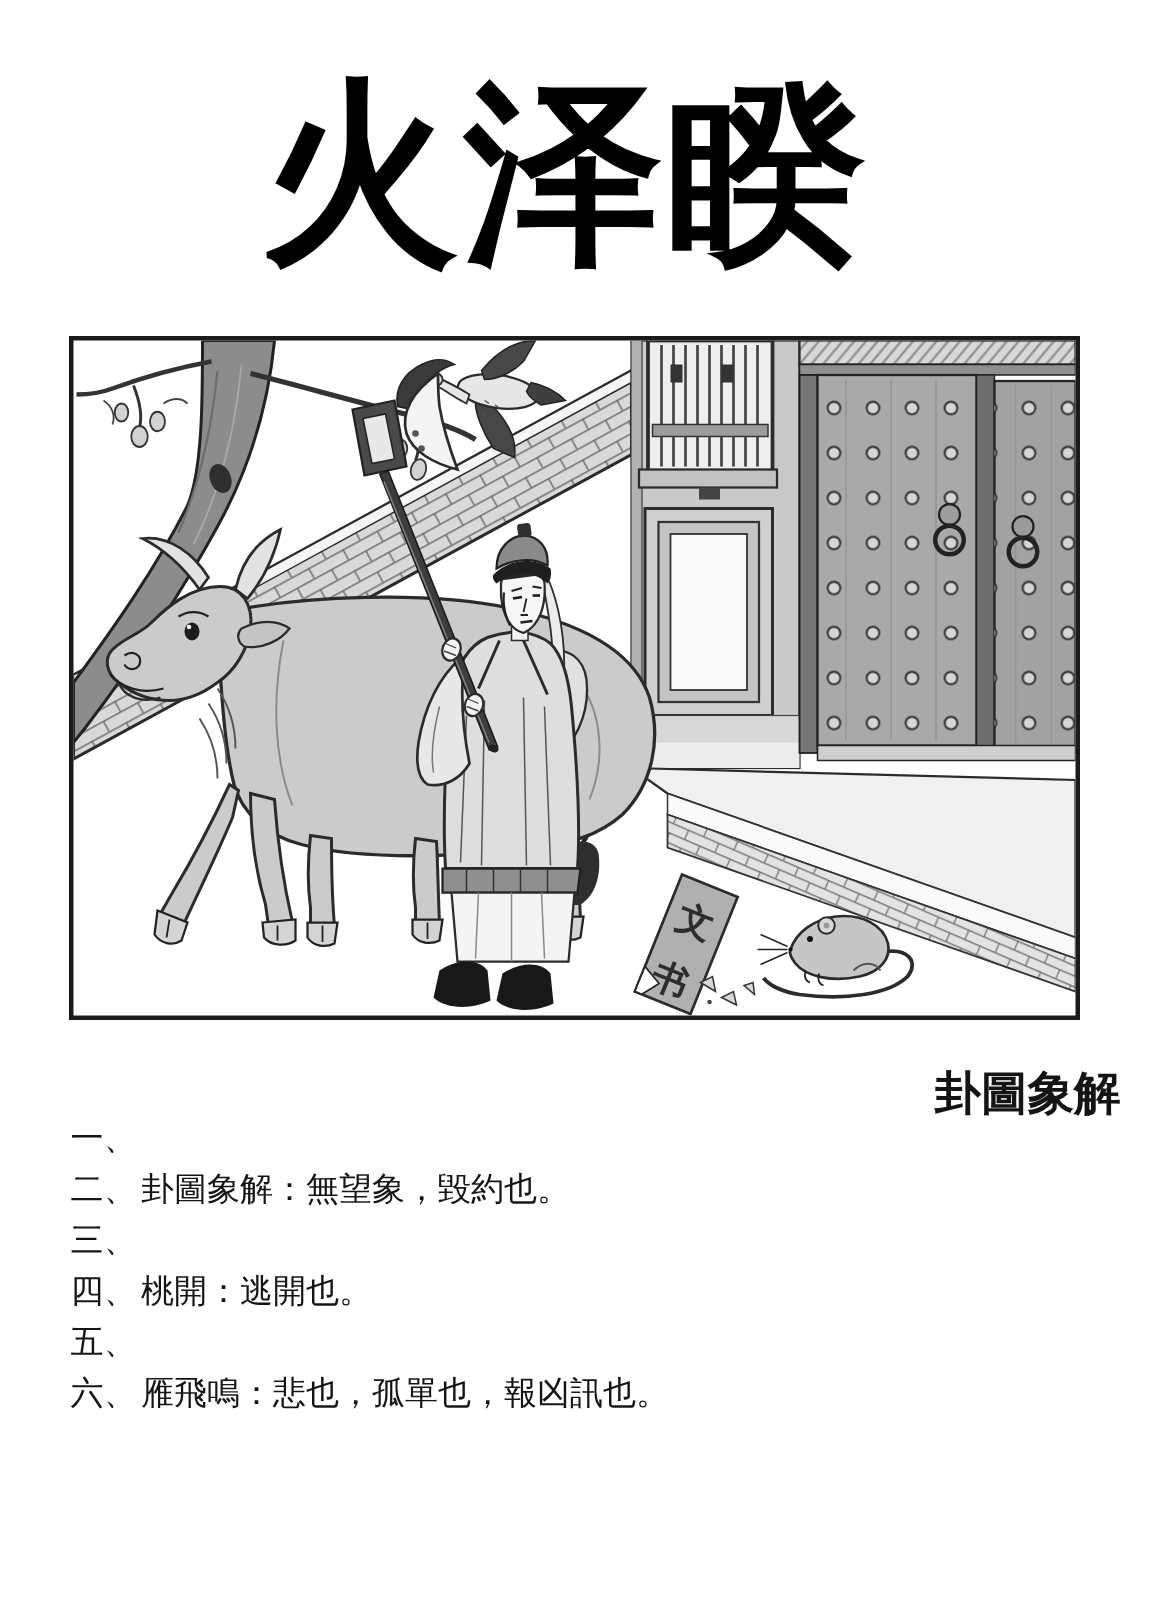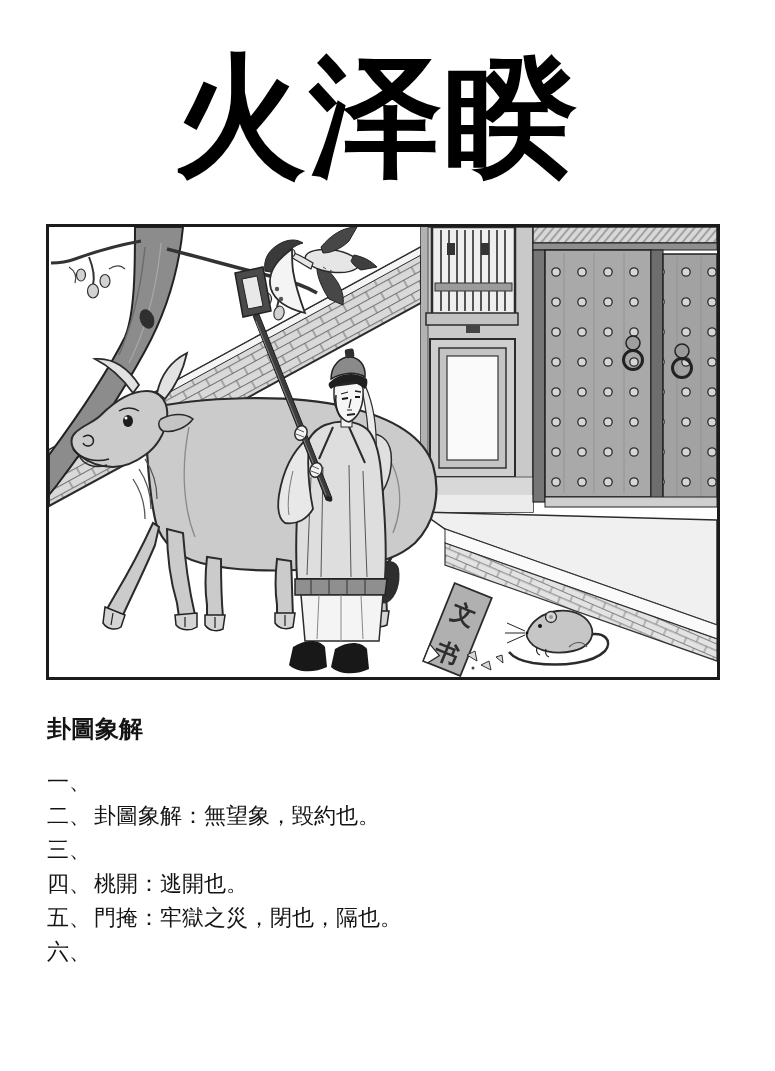--- a/index.html
+++ b/index.html
@@ -11,21 +11,21 @@
     position:absolute;top:44px;left:0;width:100%;margin:0;
     text-align:center;font-size:132px;line-height:1.1;font-weight:900;
     letter-spacing:4px;transform:translateX(-10px);color:#000;
   }
   .frame{
     position:absolute;left:46px;top:224px;width:668px;height:450px;
     border:3px solid #1b1b1b;background:#fff;
   }
   .frame svg{display:block;}
   .interp{position:absolute;left:47px;top:716px;width:700px;color:#141414;}
-  .interp h2{font-size:24px;font-weight:600;margin:0 0 27px 0;line-height:27px;}
+  .interp h2{font-size:31px;font-weight:600;margin:0 0 5px 0;line-height:27px;text-align:right;}
   .interp ol{list-style:none;margin:0;padding:0;}
   .interp li{display:flex;font-size:22px;line-height:23px;margin-bottom:11px;}
   .interp .num{flex:none;margin-right:3px;}
 </style>
 </head>
 <body>
 
 <h1 class="title">火泽睽</h1>
 
 <div class="frame">
@@ -262,19 +262,19 @@
       </li>
     <li>
         <span class="num">三、</span>
       </li>
     <li>
         <span class="num">四、</span>
         <span class="txt">桃開：逃開也。</span>
       </li>
     <li>
         <span class="num">五、</span>
-        <span class="txt">門掩：牢獄之災，閉也，隔也。</span>
       </li>
     <li>
         <span class="num">六、</span>
+        <span class="txt">雁飛鳴：悲也，孤單也，報凶訊也。</span>
       </li>
   </ol>
 </div>
 
 </body></html>

